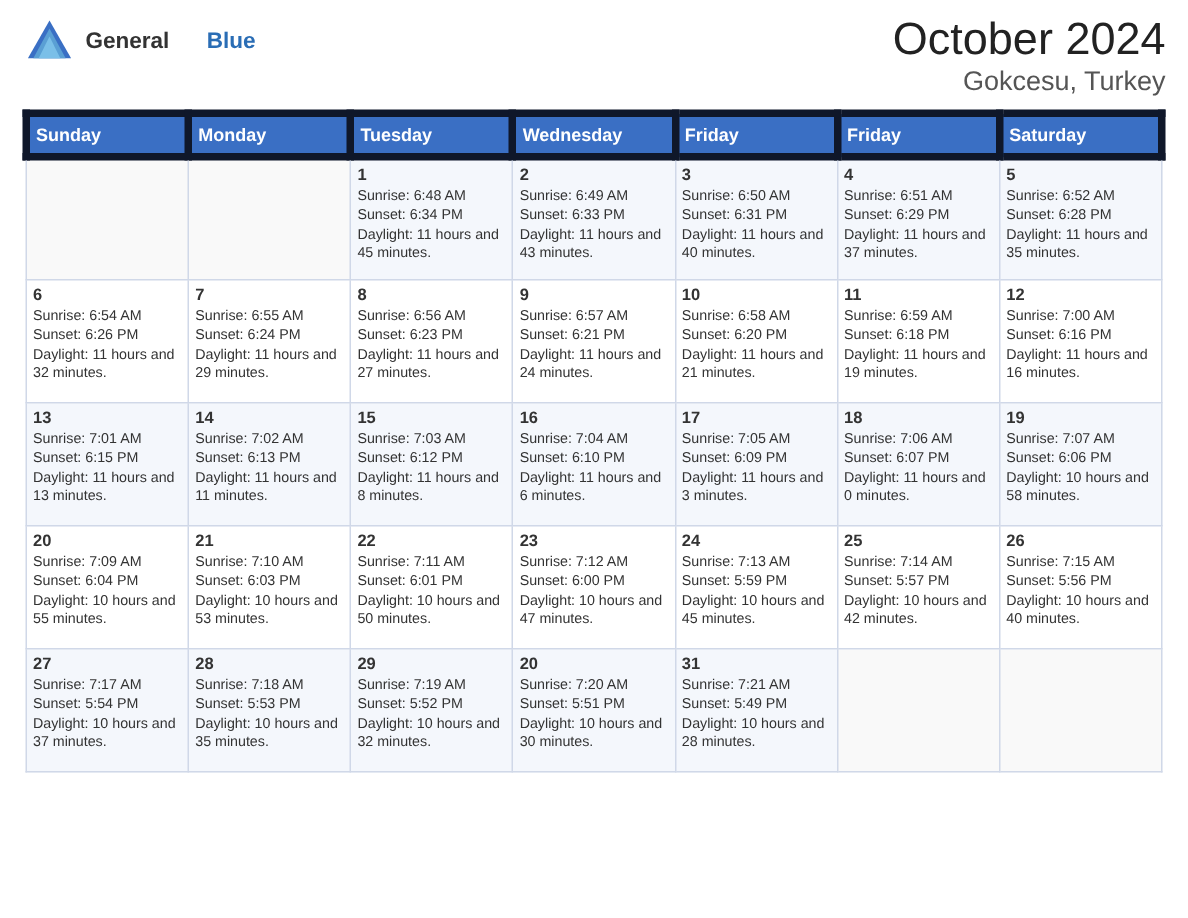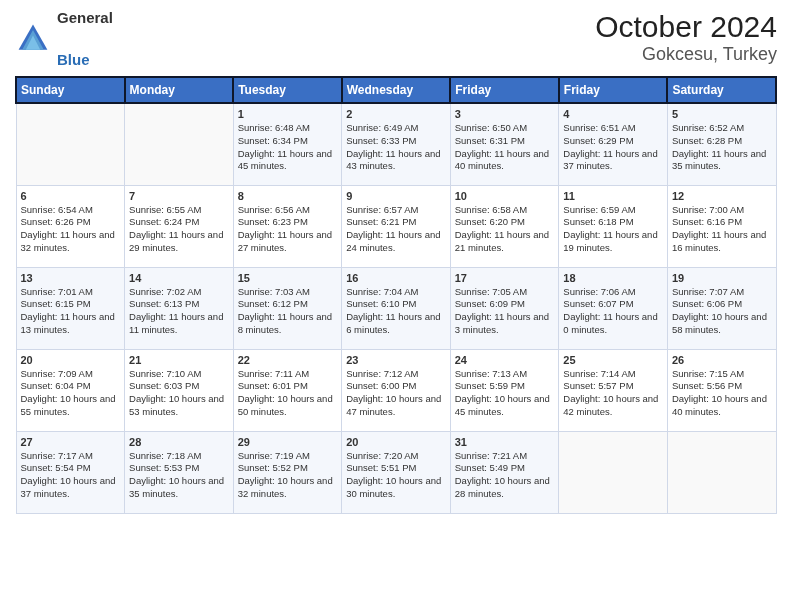--- a/index.html
+++ b/index.html
@@ -21,21 +21,21 @@
       align-items: flex-start;
       margin-bottom: 8px;
     }
     .logo {
       display: flex;
       align-items: center;
       gap: 6px;
     }
     .logo-text {
       display: flex;
-      flex-direction: column;
+      flex-direction: row;
       line-height: 1.1;
       gap: 25px;
     }
     .logo-general {
       font-size: 15px;
       font-weight: bold;
       color: #333;
     }
     .logo-blue {
       font-size: 15px;
@@ -64,21 +64,21 @@
       border-collapse: collapse;
       table-layout: fixed;
     }
     thead tr th {
       background-color: #3a6fc4;
       color: #fff;
       font-size: 12px;
       font-weight: bold;
       padding: 5px 4px;
       text-align: left;
-      border: 2px solid #0f172a;
+      border: 5px solid #0f172a;
     }
     tbody tr td {
       vertical-align: top;
       font-size: 10px;
       color: #333;
       padding: 4px 4px;
       border: 1px solid #d0d8e8;
       background: #fff;
       height: 82px;
     }

